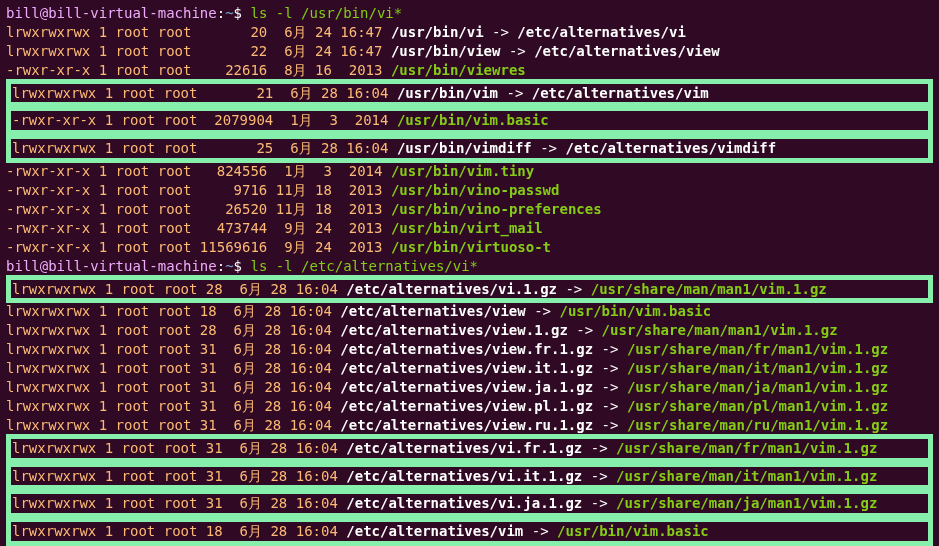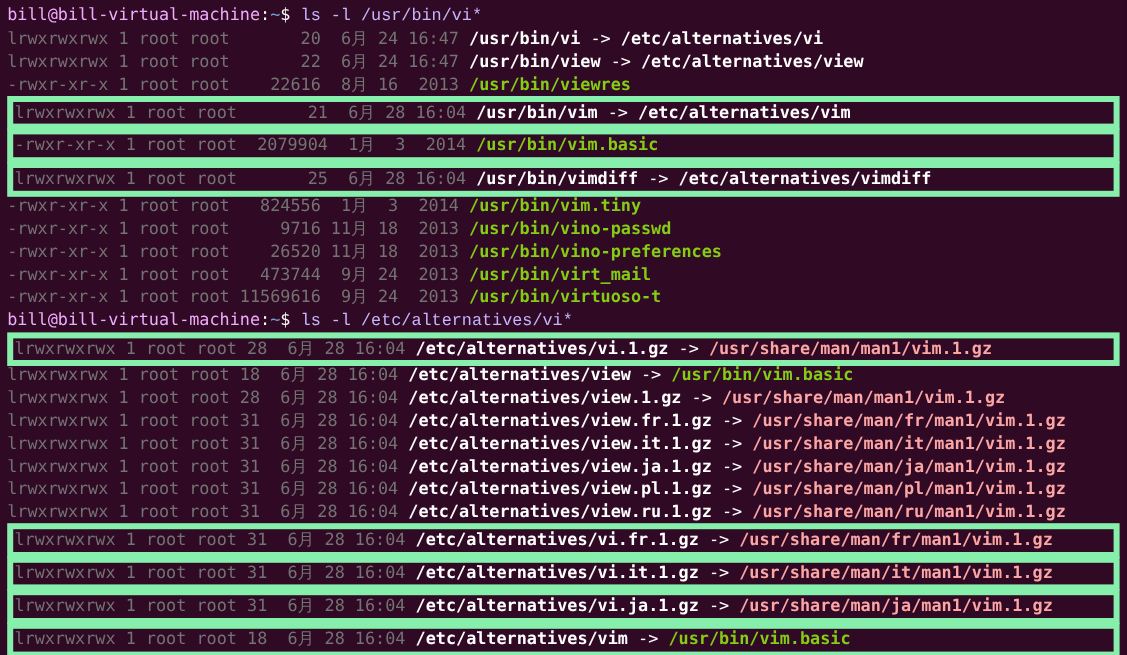--- a/index.html
+++ b/index.html
@@ -10,25 +10,25 @@
     font-size: 14px;
     line-height: 1.35;
     color: #ffffff;
     width: 939px;
     box-sizing: border-box;
   }
   .line { white-space: pre; }
   .prompt-user { color: #f0abfc; }
   .prompt-sep  { color: #ffffff; }
   .prompt-path { color: #729fcf; }
-  .cmd         { color: #c4b5fd; font-family: Liberation Mono, monospace; }
-  .perm        { color: #737373; }
+  .cmd         { color: #84cc16; }
+  .perm        { color: #fdba74; }
   .path-cyan   { color: #ffffff; font-weight: bold; }
   .path-green  { color: #84cc16; font-weight: bold; }
-  .path-red    { color: #fca5a5; font-weight: bold; }
+  .path-red    { color: #84cc16; font-weight: bold; }
   .arrow       { color: #ffffff; }
   .box-red {
     border: 5px solid #86efac;
     box-sizing: border-box;
     padding: 0 1px;
     margin: -1px 0;
   }
 </style>
 </head>
 <body>

